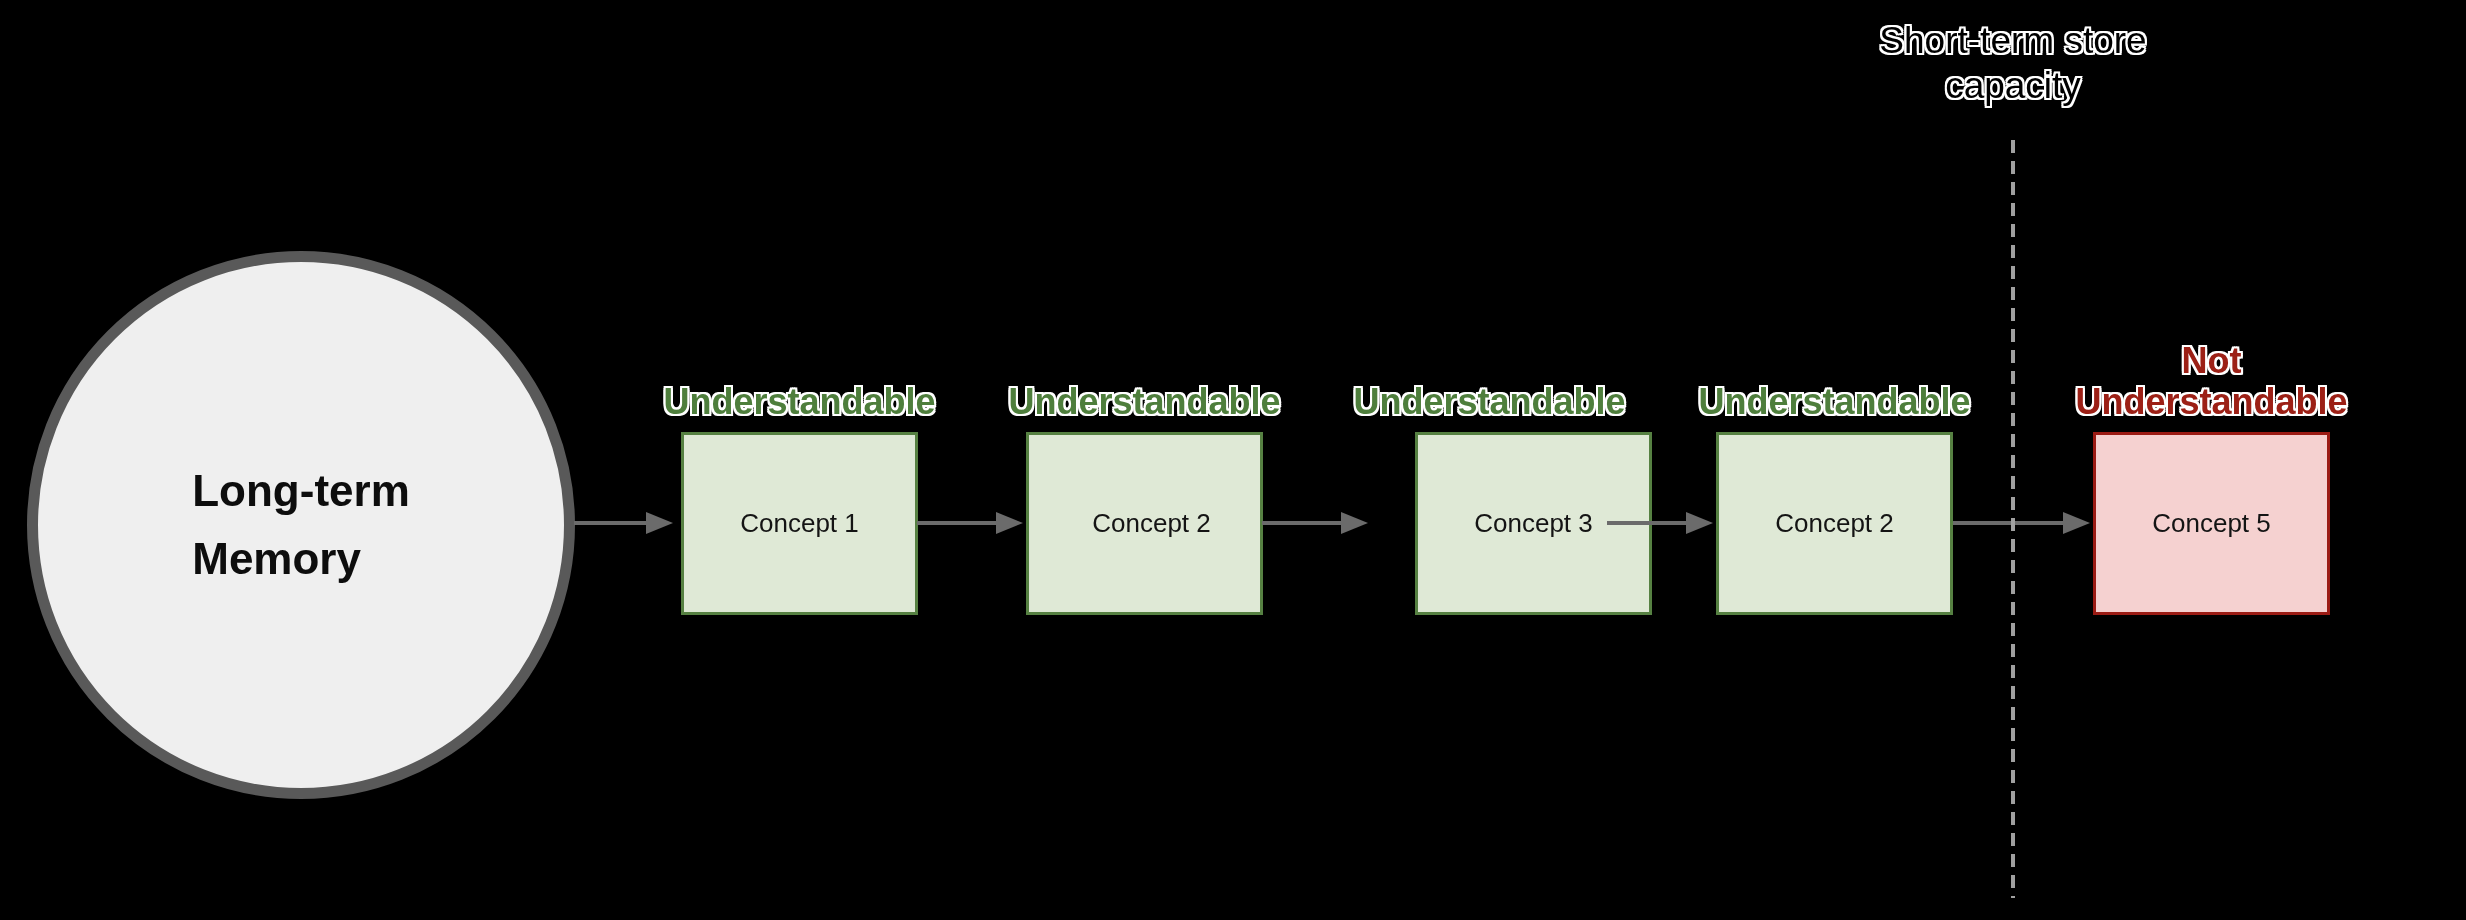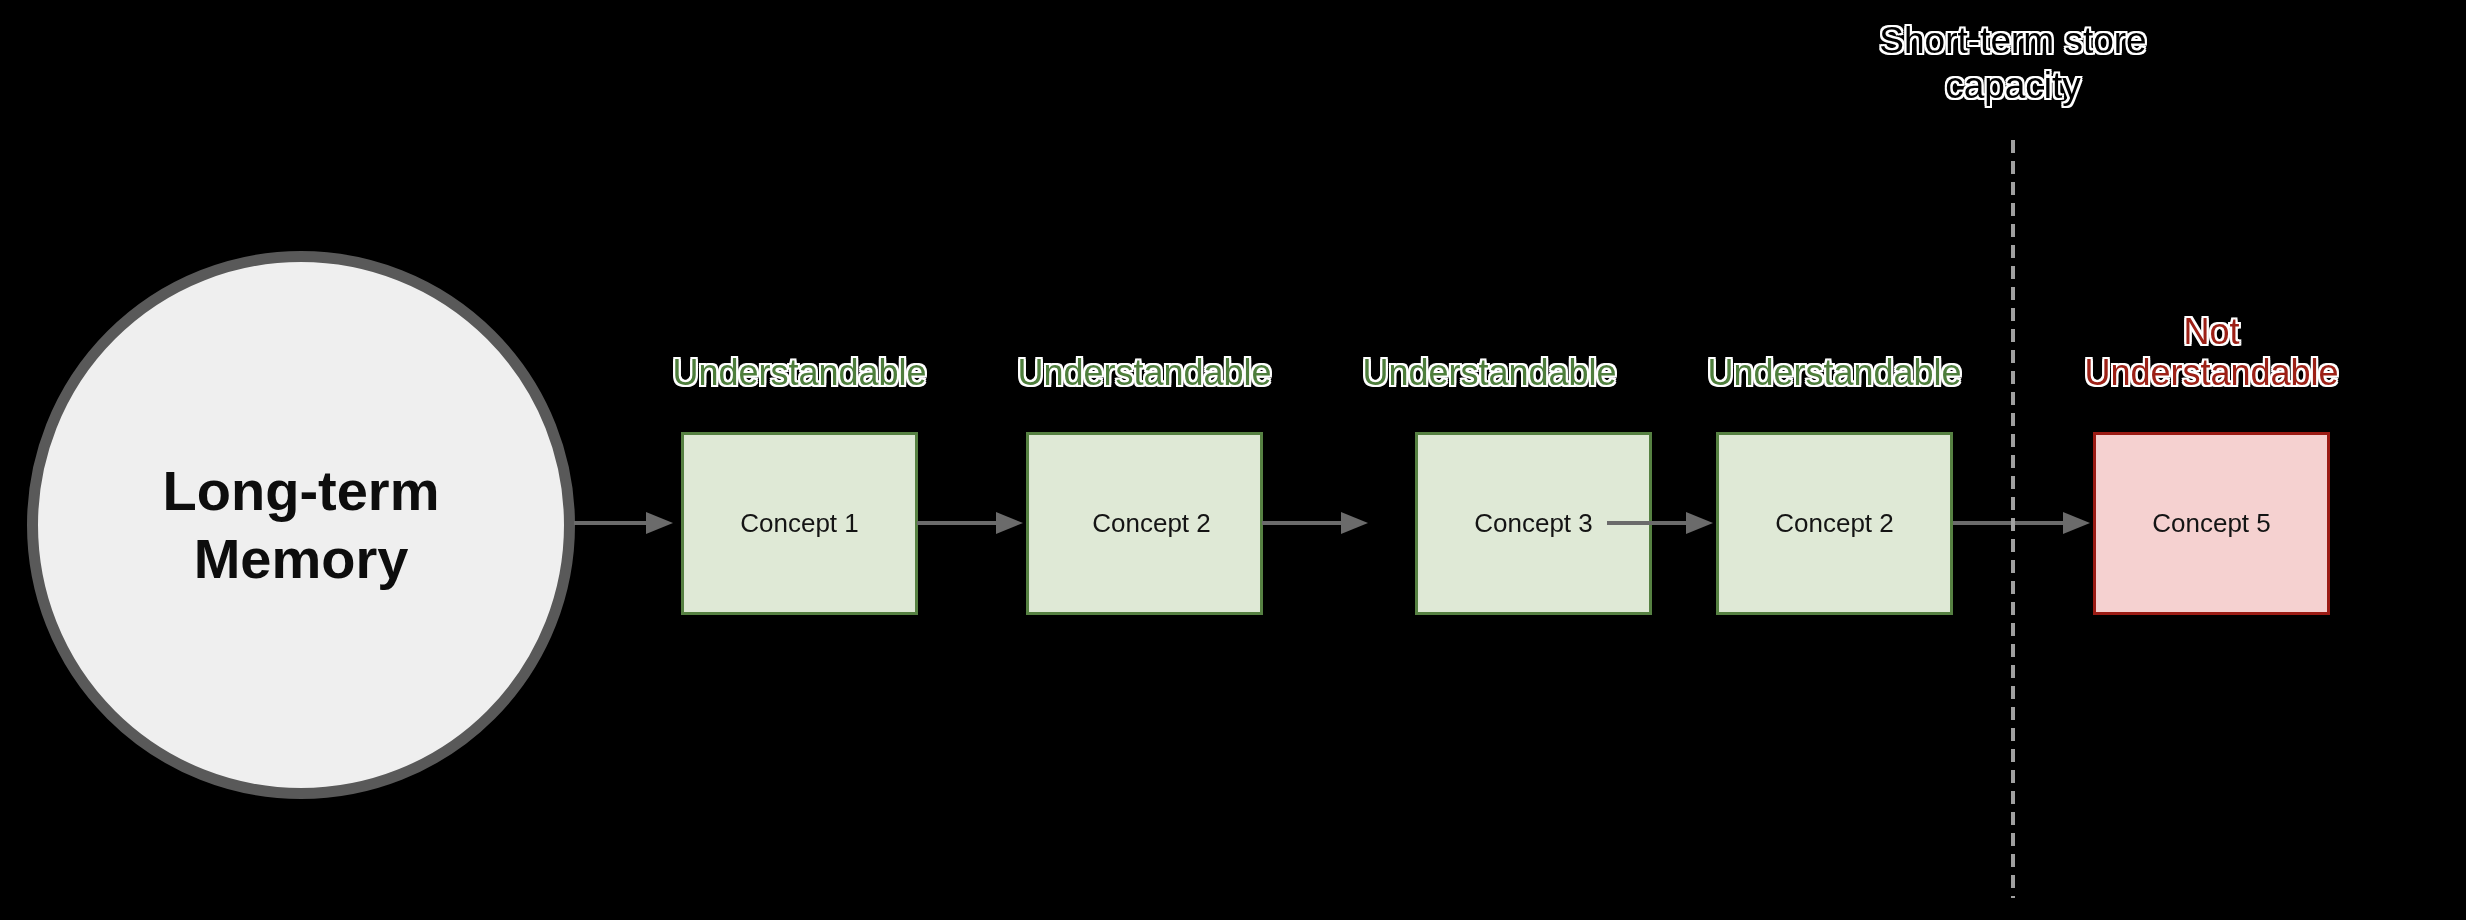--- a/index.html
+++ b/index.html
@@ -33,45 +33,45 @@
   .memory-circle {
     position: absolute;
     left: 27px; top: 251px;
     width: 548px; height: 548px;
     background: var(--circle-fill);
     border: 11px solid var(--circle-border);
     border-radius: 50%;
     display: flex; align-items: center; justify-content: center;
   }
   .memory-label {
-    font-size: 56px; font-weight: bold; color: var(--node-text);
-    text-align: center; line-height: 68px; white-space: pre-line;
+    font-size: 44px; font-weight: bold; color: var(--node-text);
+    line-height: 68px; white-space: pre-line;
   }
 
   
   .concept-box {
     position: absolute; top: 432px;
     width: 237px; height: 183px;
     display: flex; align-items: center; justify-content: center;
   }
   .concept-box.understandable {
     background: var(--box-green-fill);
     border: 3px solid var(--box-green-border);
   }
   .concept-box.not-understandable {
     background: var(--box-red-fill);
     border: 3px solid var(--box-red-border);
   }
   .concept-label { font-size: 26px; color: #141414; }
 
   .status-label {
-    position: absolute; top: 283px; height: 110px;
+    position: absolute; top: 312px; height: 110px;
     display: flex; align-items: flex-end; justify-content: center;
     text-align: center;
-    font-size: 36px; font-weight: normal; line-height: 41px;
+    font-size: 36px; font-weight: bold; line-height: 41px;
     white-space: pre-line;
     text-shadow:
       -2px -2px 0 var(--halo), 2px -2px 0 var(--halo),
       -2px  2px 0 var(--halo), 2px  2px 0 var(--halo),
        0   -2px 0 var(--halo), 0    2px 0 var(--halo),
       -2px  0   0 var(--halo), 2px  0   0 var(--halo);
   }
   .status-label.understandable { color: var(--green-text); }
   .status-label.not-understandable { color: var(--red-text); }
 

